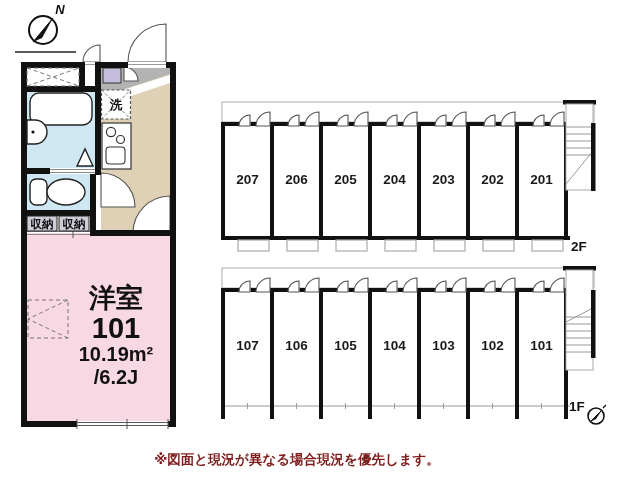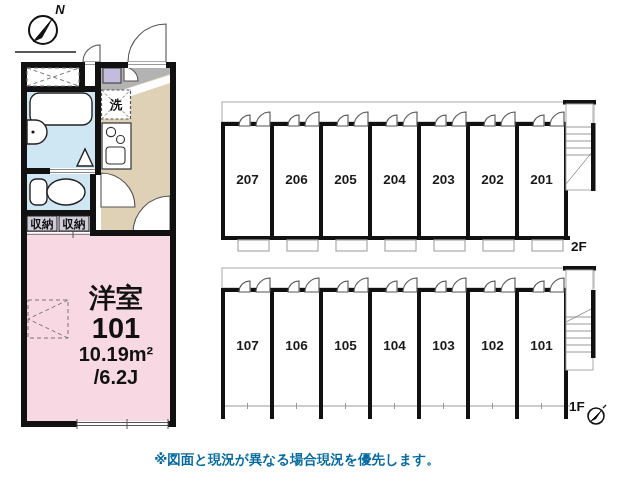--- a/index.html
+++ b/index.html
@@ -9,21 +9,21 @@
   #unit-svg{left:0;top:0;}
   #bldg-svg{left:215px;top:75px;}
   .wall{fill:#111;}
   .thin{stroke:#999;stroke-width:1;fill:none;}
   .fix{fill:#fff;stroke:#222;stroke-width:1.4;}
   .door{fill:#fff;stroke:#555;stroke-width:1.1;}
   .dash{fill:none;stroke:#777;stroke-width:1;stroke-dasharray:4 3;}
   .t{fill:#111;font-weight:bold;text-anchor:middle;font-family:"Liberation Sans","DejaVu Sans",sans-serif;}
   .rn{fill:#1a1a1a;font-weight:600;font-size:13.5px;text-anchor:middle;font-family:"Liberation Sans","DejaVu Sans",sans-serif;}
   #disclaimer{position:absolute;left:0;right:24px;top:451px;text-align:center;
-              font-size:13.5px;font-weight:bold;color:#0369a1;}
+              font-size:13.5px;font-weight:bold;color:#7f1d1d;}
 </style>
 </head>
 <body>
 
 <div id="canvas">
 
   <svg id="unit-svg" width="210" height="445" viewBox="0 0 210 445">
 
     <g>
       <line x1="15" y1="52" x2="76" y2="52" stroke="#222" stroke-width="1.5"></line>

